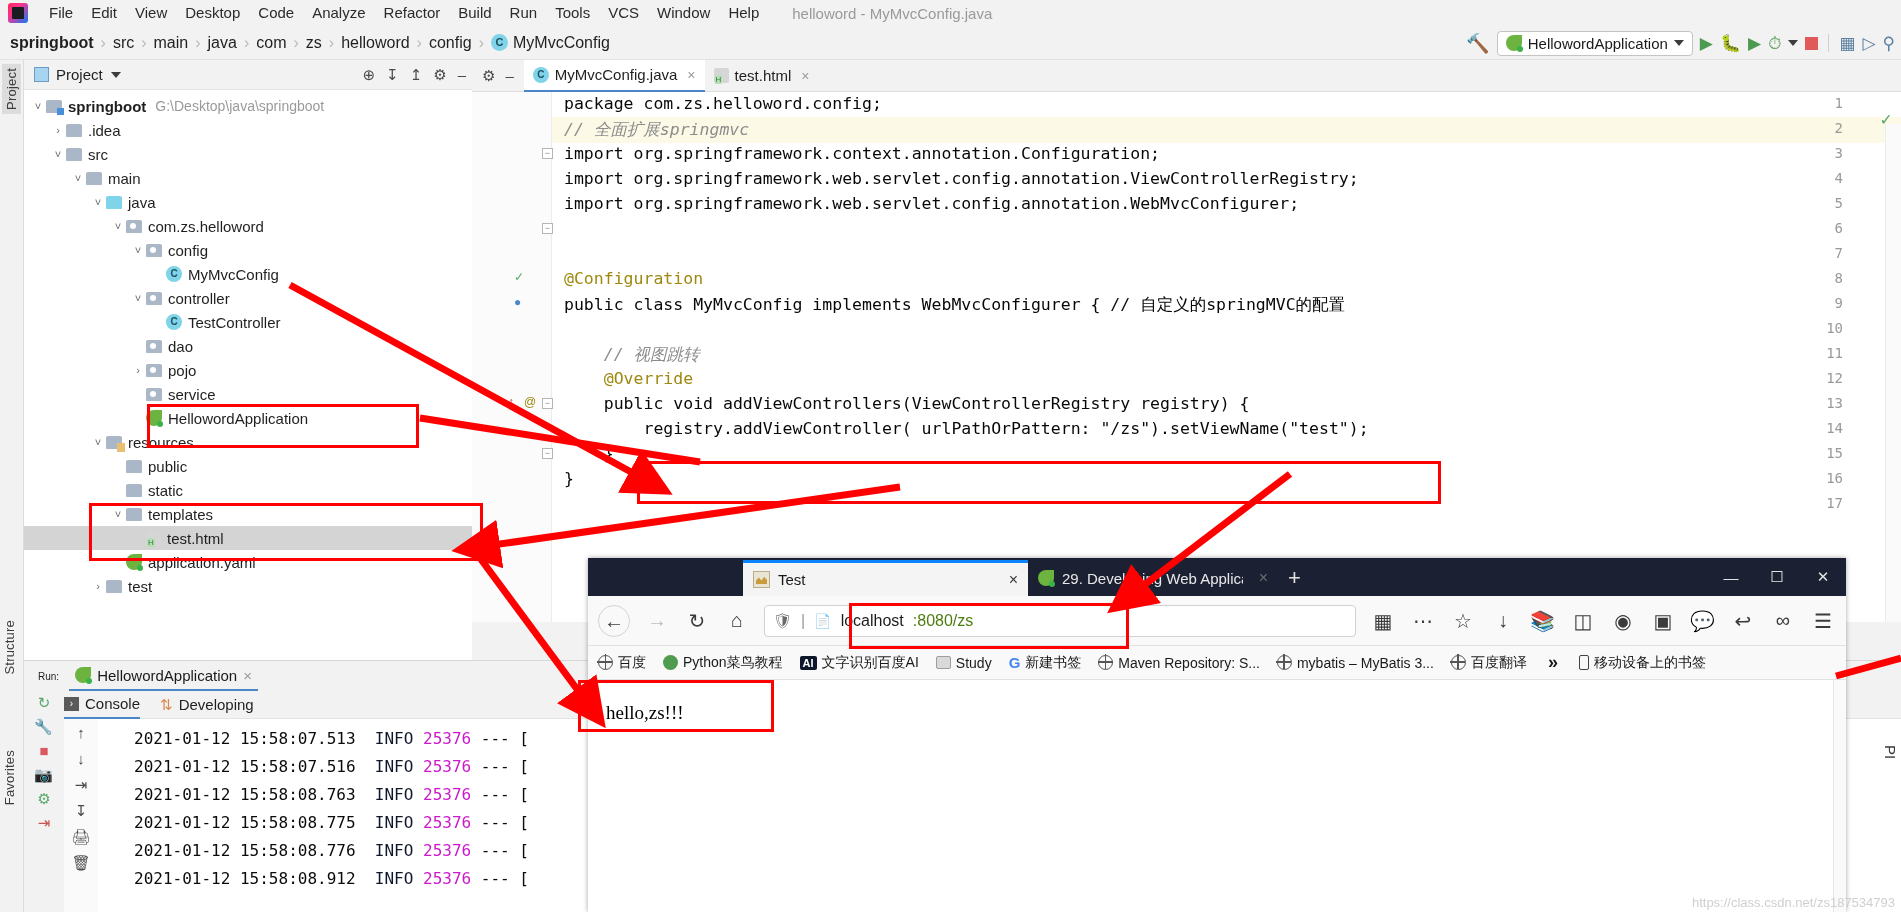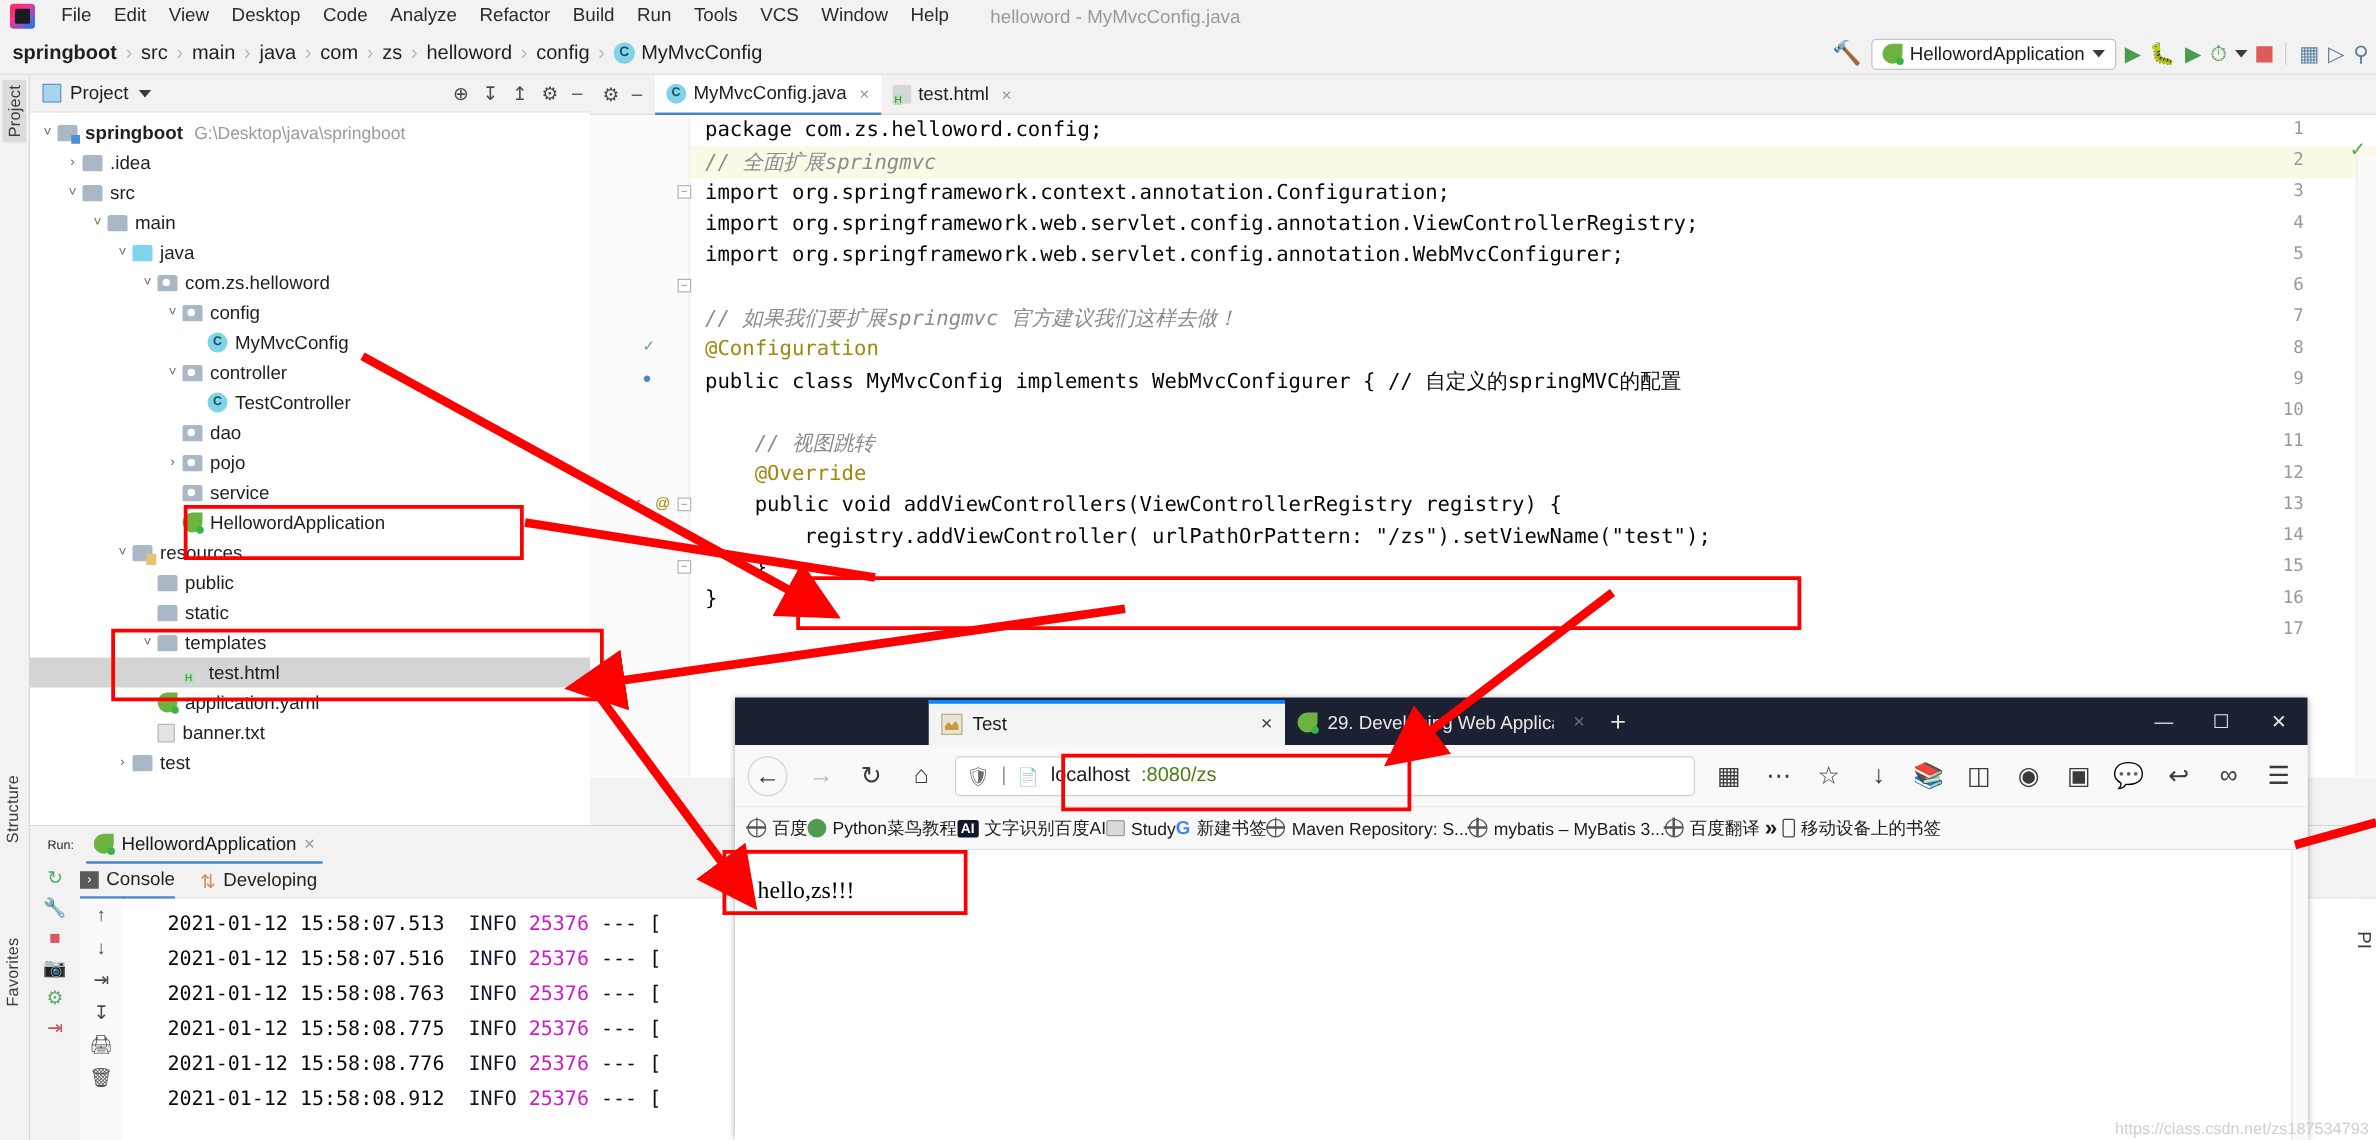--- a/index.html
+++ b/index.html
@@ -189,21 +189,21 @@
   .winctl { position:absolute; right:0; bottom:2px; display:flex; align-items:center; gap:0; }
   .winctl span { width:46px; height:34px; color:#e4e4e4; font-size:15px; display:flex; align-items:center; justify-content:center; }
   .bw-navbar { height:50px; background:#f9f9fa; display:flex; align-items:center; padding:0 10px; gap:14px; border-bottom:1px solid #e1e1e2; }
   .nav-ico { font-size:20px; color:#3b3b3b; width:26px; text-align:center; }
   .nav-ico.dim { color:#bdbdbd; }
   .urlbar {
     flex:1; height:32px; background:#fff; border:1px solid #d2d2d4; border-radius:4px;
     display:flex; align-items:center; gap:9px; padding:0 8px; font-size:16px;
   }
   .url-dim { color:#4d7c0f; }
-  .bw-bookmarks { height:34px; background:#f9f9fa; display:flex; align-items:center; padding:0 10px; font-size:14px; color:#1a1a1a; white-space:nowrap; border-bottom:1px solid #e1e1e2; overflow:hidden; }
+  .bw-bookmarks { height:34px; background:#f9f9fa; display:flex; align-items:center; gap:17px; padding:0 10px; font-size:14px; color:#1a1a1a; white-space:nowrap; border-bottom:1px solid #e1e1e2; overflow:hidden; }
   .bm { display:flex; align-items:center; gap:5px; }
   .globe { width:15px;height:15px;border:1.6px solid #555;border-radius:50%; position:relative; flex:0 0 15px; }
   .globe::after{content:"";position:absolute;left:-1.6px;top:5px;width:15px;height:1.6px;background:#555;}
   .globe::before{content:"";position:absolute;left:5.5px;top:-1.6px;width:1.6px;height:15px;background:#555;}
   .ai-badge{background:#0f172a;color:#fff;font-size:11px;font-weight:bold;padding:1px 3px;border-radius:2px;}
   .g-badge{color:#4285f4;font-weight:bold;font-size:15px;}
   .py-ico{width:15px;height:15px;border-radius:50%;background:#4f9b4f;flex:0 0 15px;}
   .folder-ico{width:15px;height:13px;background:#d9d9d9;border:1px solid #9e9e9e;border-radius:2px;flex:0 0 15px;}
   .phone-ico{width:10px;height:15px;border:1.5px solid #444;border-radius:2px;flex:0 0 10px;}
   .bw-content { position:absolute; left:0; right:0; top:122px; bottom:0; background:#fff; }
@@ -386,24 +386,20 @@
         <span class="tname">templates</span>
       </div>
       <div class="trow sel" style="padding-left:122px;width:448px">
         <span class="html-ico"></span>
         <span class="tname">test.html</span>
       </div>
       <div class="trow" style="padding-left:102px">
         <span class="spring-leaf" style="margin-right:6px"></span>
         <span class="tname">application.yaml</span>
       </div>
-      <div class="trow" style="padding-left:102px">
-        <span class="txt-ico"></span>
-        <span class="tname">banner.txt</span>
-      </div>
       <div class="trow" style="padding-left:66px">
         <span class="chev">›</span>
         <span class="fold"></span>
         <span class="tname">test</span>
       </div>
     </div>
   </div>
 
   <div class="editor">
     <div class="editor-tabbar">
@@ -453,21 +449,20 @@
       <div class="fold-mark" style="top:131px">−</div>
       <div class="fold-mark" style="top:306px">−</div>
       <div class="fold-mark" style="top:356px">−</div>
 
       <div class="codeline" style="top:2px">package com.zs.helloword.config;</div>
       <div class="codeline cmt" style="top:27px">// 全面扩展springmvc</div>
       <div class="codeline" style="top:52px">import org.springframework.context.annotation.Configuration;</div>
       <div class="codeline" style="top:77px">import org.springframework.web.servlet.config.annotation.ViewControllerRegistry;</div>
       <div class="codeline" style="top:102px">import org.springframework.web.servlet.config.annotation.WebMvcConfigurer;</div>
       <div class="codeline" style="top:127px"></div>
-      <div class="codeline cmt" style="top:152px">// 如果我们要扩展springmvc 官方建议我们这样去做！</div>
       <div class="codeline ann" style="top:177px">@Configuration</div>
       <div class="codeline" style="top:202px">public class MyMvcConfig implements WebMvcConfigurer { // 自定义的springMVC的配置</div>
       <div class="codeline" style="top:227px"></div>
       <div class="codeline cmt" style="top:252px">    // 视图跳转</div>
       <div class="codeline ann" style="top:277px">    @Override</div>
       <div class="codeline" style="top:327px">        registry.addViewController( urlPathOrPattern: "/zs").setViewName("test");</div>
       <div class="codeline" style="top:302px">    public void addViewControllers(ViewControllerRegistry registry) {</div>
       <div class="codeline" style="top:352px">    }</div>
       <div class="codeline" style="top:377px">}</div>
       <div class="codeline" style="top:402px"></div>

